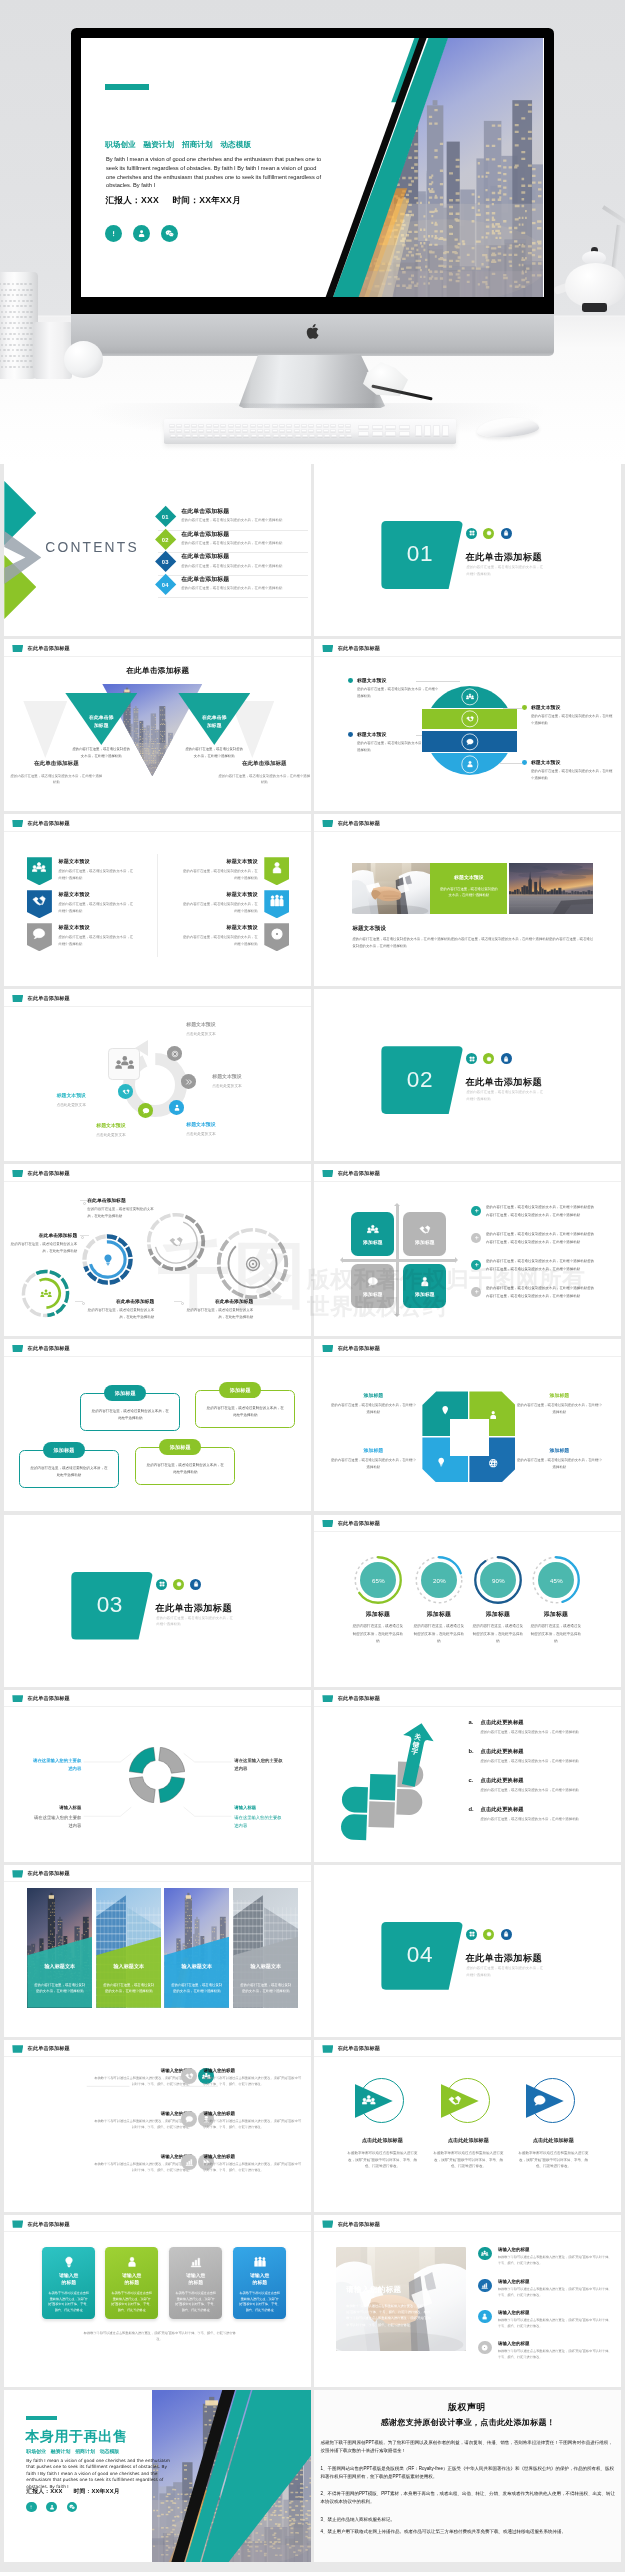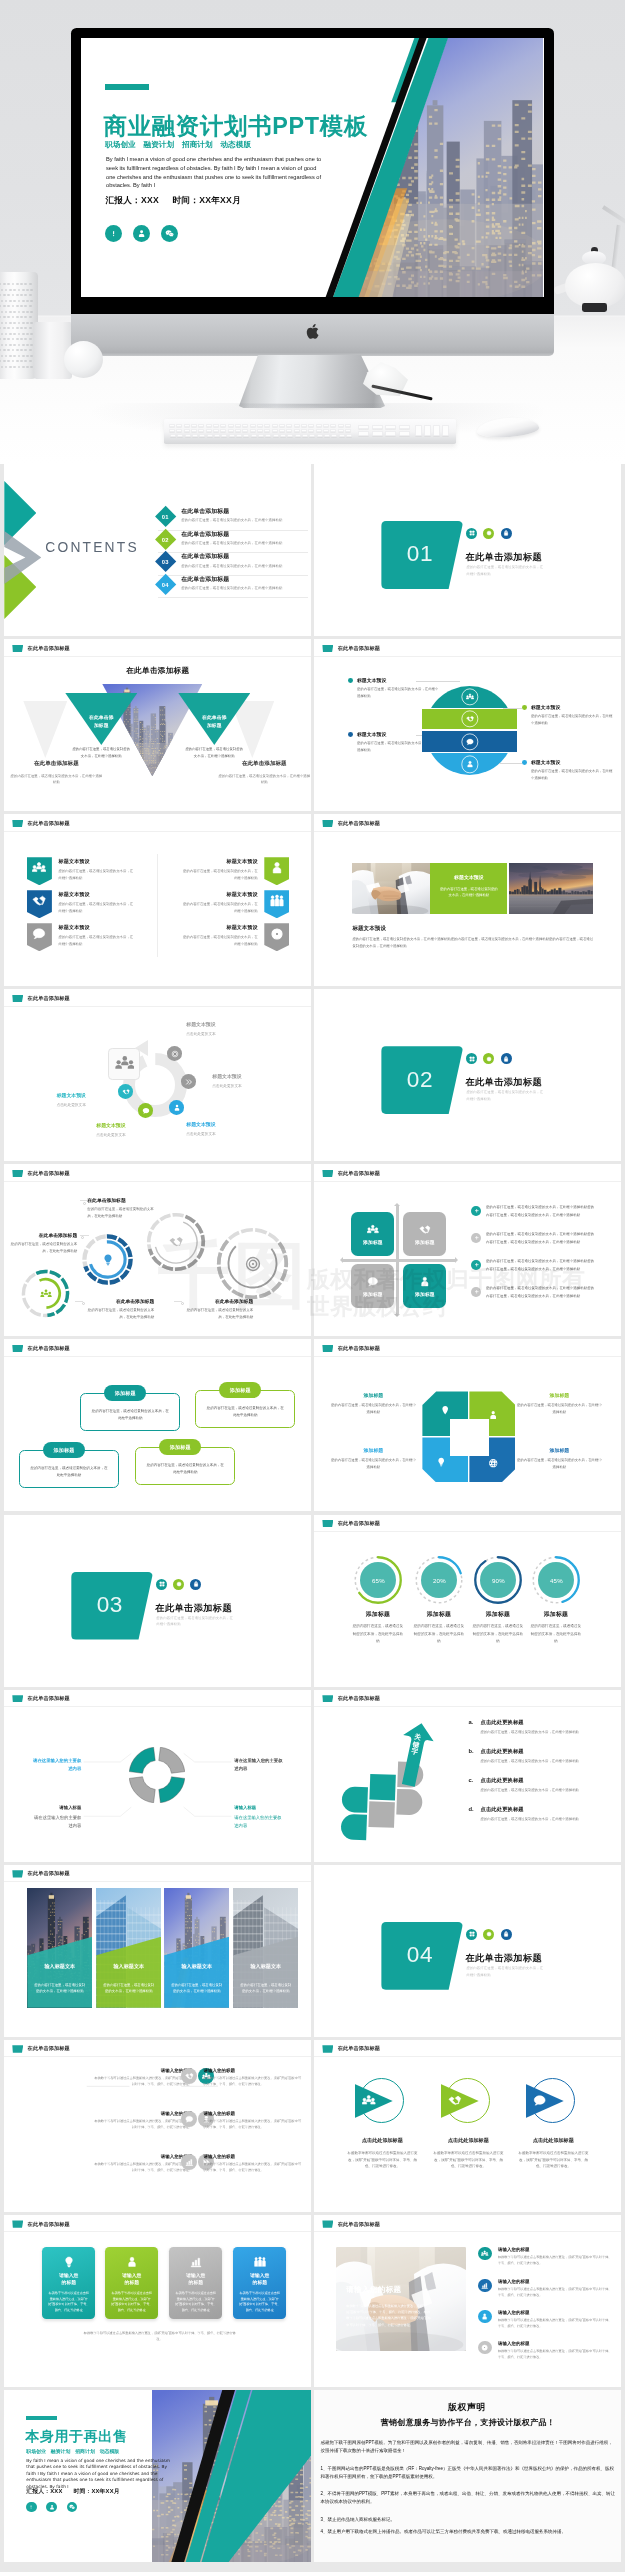--- a/index.html
+++ b/index.html
@@ -625,21 +625,20 @@
             <path d="M24 101 37 68 40 68 31 101z" fill="#fff0c0" opacity=".45"></path>
             <ellipse cx="55" cy="86" rx="48" ry="16" fill="#ffe9b8" opacity=".09"></ellipse>
             <rect y="80" width="100" height="20" fill="#a49ea6" opacity=".2"></rect>
             <rect y="90" width="100" height="10" fill="#b4adb2" opacity=".25"></rect>
           </svg>
         </div>
 <div class="sc-teal2"></div>
 <div class="sc-teal"></div>
 <div class="sc-black"></div>
 <div class="sc-bar"></div>
-<div class="sc-title">商业融资计划书PPT模板</div>
 <div class="sc-tags">职场创业 融资计划 招商计划 动态模版</div>
 <div class="sc-body">By faith I mean a vision of good one cherishes and the enthusiasm that pushes one to seek its fulfillment regardless of obstacles. By faith I By faith I mean a vision of good one cherishes and the enthusiasm that pushes one to seek its fulfillment regardless of obstacles. By faith I</div>
 <div class="sc-meta"><span>汇报人：XXX</span><span class="gap"></span><span>时间：XX年XX月</span></div>
 <div class="sc-ico">
           <i>
             <svg viewBox="0 0 24 24" fill="currentColor">
               <rect x="10.6" y="5" width="2.8" height="9" rx="1.4"></rect>
               <circle cx="12" cy="17.2" r="1.6"></circle>
             </svg>
           </i>
@@ -2484,21 +2483,21 @@
           <i>
             <svg viewBox="0 0 24 24" fill="currentColor">
               <path d="M9.1 3.4C5 3.4 1.7 6.1 1.7 9.4c0 1.9 1.1 3.6 2.9 4.8l-.8 2.2 2.6-1.3c.8.2 1.7.4 2.7.4h.4c-.1-.4-.2-.9-.2-1.3 0-3.3 3.1-6 7.1-6h.6C16.3 5.5 13 3.4 9.1 3.4zM6.6 7.6a1 1 0 1 1 0 2 1 1 0 0 1 0-2zm5 0a1 1 0 1 1 0 2 1 1 0 0 1 0-2z"></path>
               <path d="M16.4 9.6c-3.3 0-5.9 2.1-5.9 4.8s2.6 4.8 5.9 4.8c.7 0 1.4-.1 2-.3l2.1 1-.6-1.7c1.4-.9 2.4-2.3 2.4-3.8 0-2.7-2.6-4.8-5.9-4.8zm-2 3.1a.9.9 0 1 1 0 1.8.9.9 0 0 1 0-1.8zm4 0a.9.9 0 1 1 0 1.8.9.9 0 0 1 0-1.8z"></path>
             </svg>
           </i>
         </div>
 </div>
 <div class="slide s-copyright ">
 <div class="cp-title">版权声明</div>
-<div class="cp-sub">营销创意服务与协作平台，支持设计版权产品！</div>
+<div class="cp-sub">感谢您支持原创设计事业，点击此处添加标题！</div>
 <div class="cp-p">感谢您下载千图网原创PPT模板。为了您和千图网以及原创作者的利益，请勿复制、传播、销售，否则将承担法律责任！千图网将对作品进行维权，按照传播下载次数的十倍进行索取赔偿金！</div>
 <div class="cp-i">1、千图网网站出售的PPT模版是免版税类（RF：Royalty-free）正版受《中华人民共和国著作法》和《世界版权公约》的保护，作品的所有权、版权和著作权归千图网所有，您下载的是PPT模版素材使用权。</div>
 <div class="cp-i">2、不得将千图网的PPT模版、PPT素材，本身用于再出售，或者出租、出借、转让、分销、发布或者作为礼物供他人使用，不得转授权、出卖、转让本协议或本协议中的权利。</div>
 <div class="cp-i">3、禁止把作品纳入商标或服务标记。</div>
 <div class="cp-i">4、禁止用户用下载格式在网上传播作品。或者作品可以让第三方单独付费或共享免费下载、或通过转移电话服务系统传播。</div>
 </div>
 </div>
 <div class="wm">
       <div class="wm-logo">千图</div>
       <div class="wm-t1">版权和著作权归千图网所有</div>

